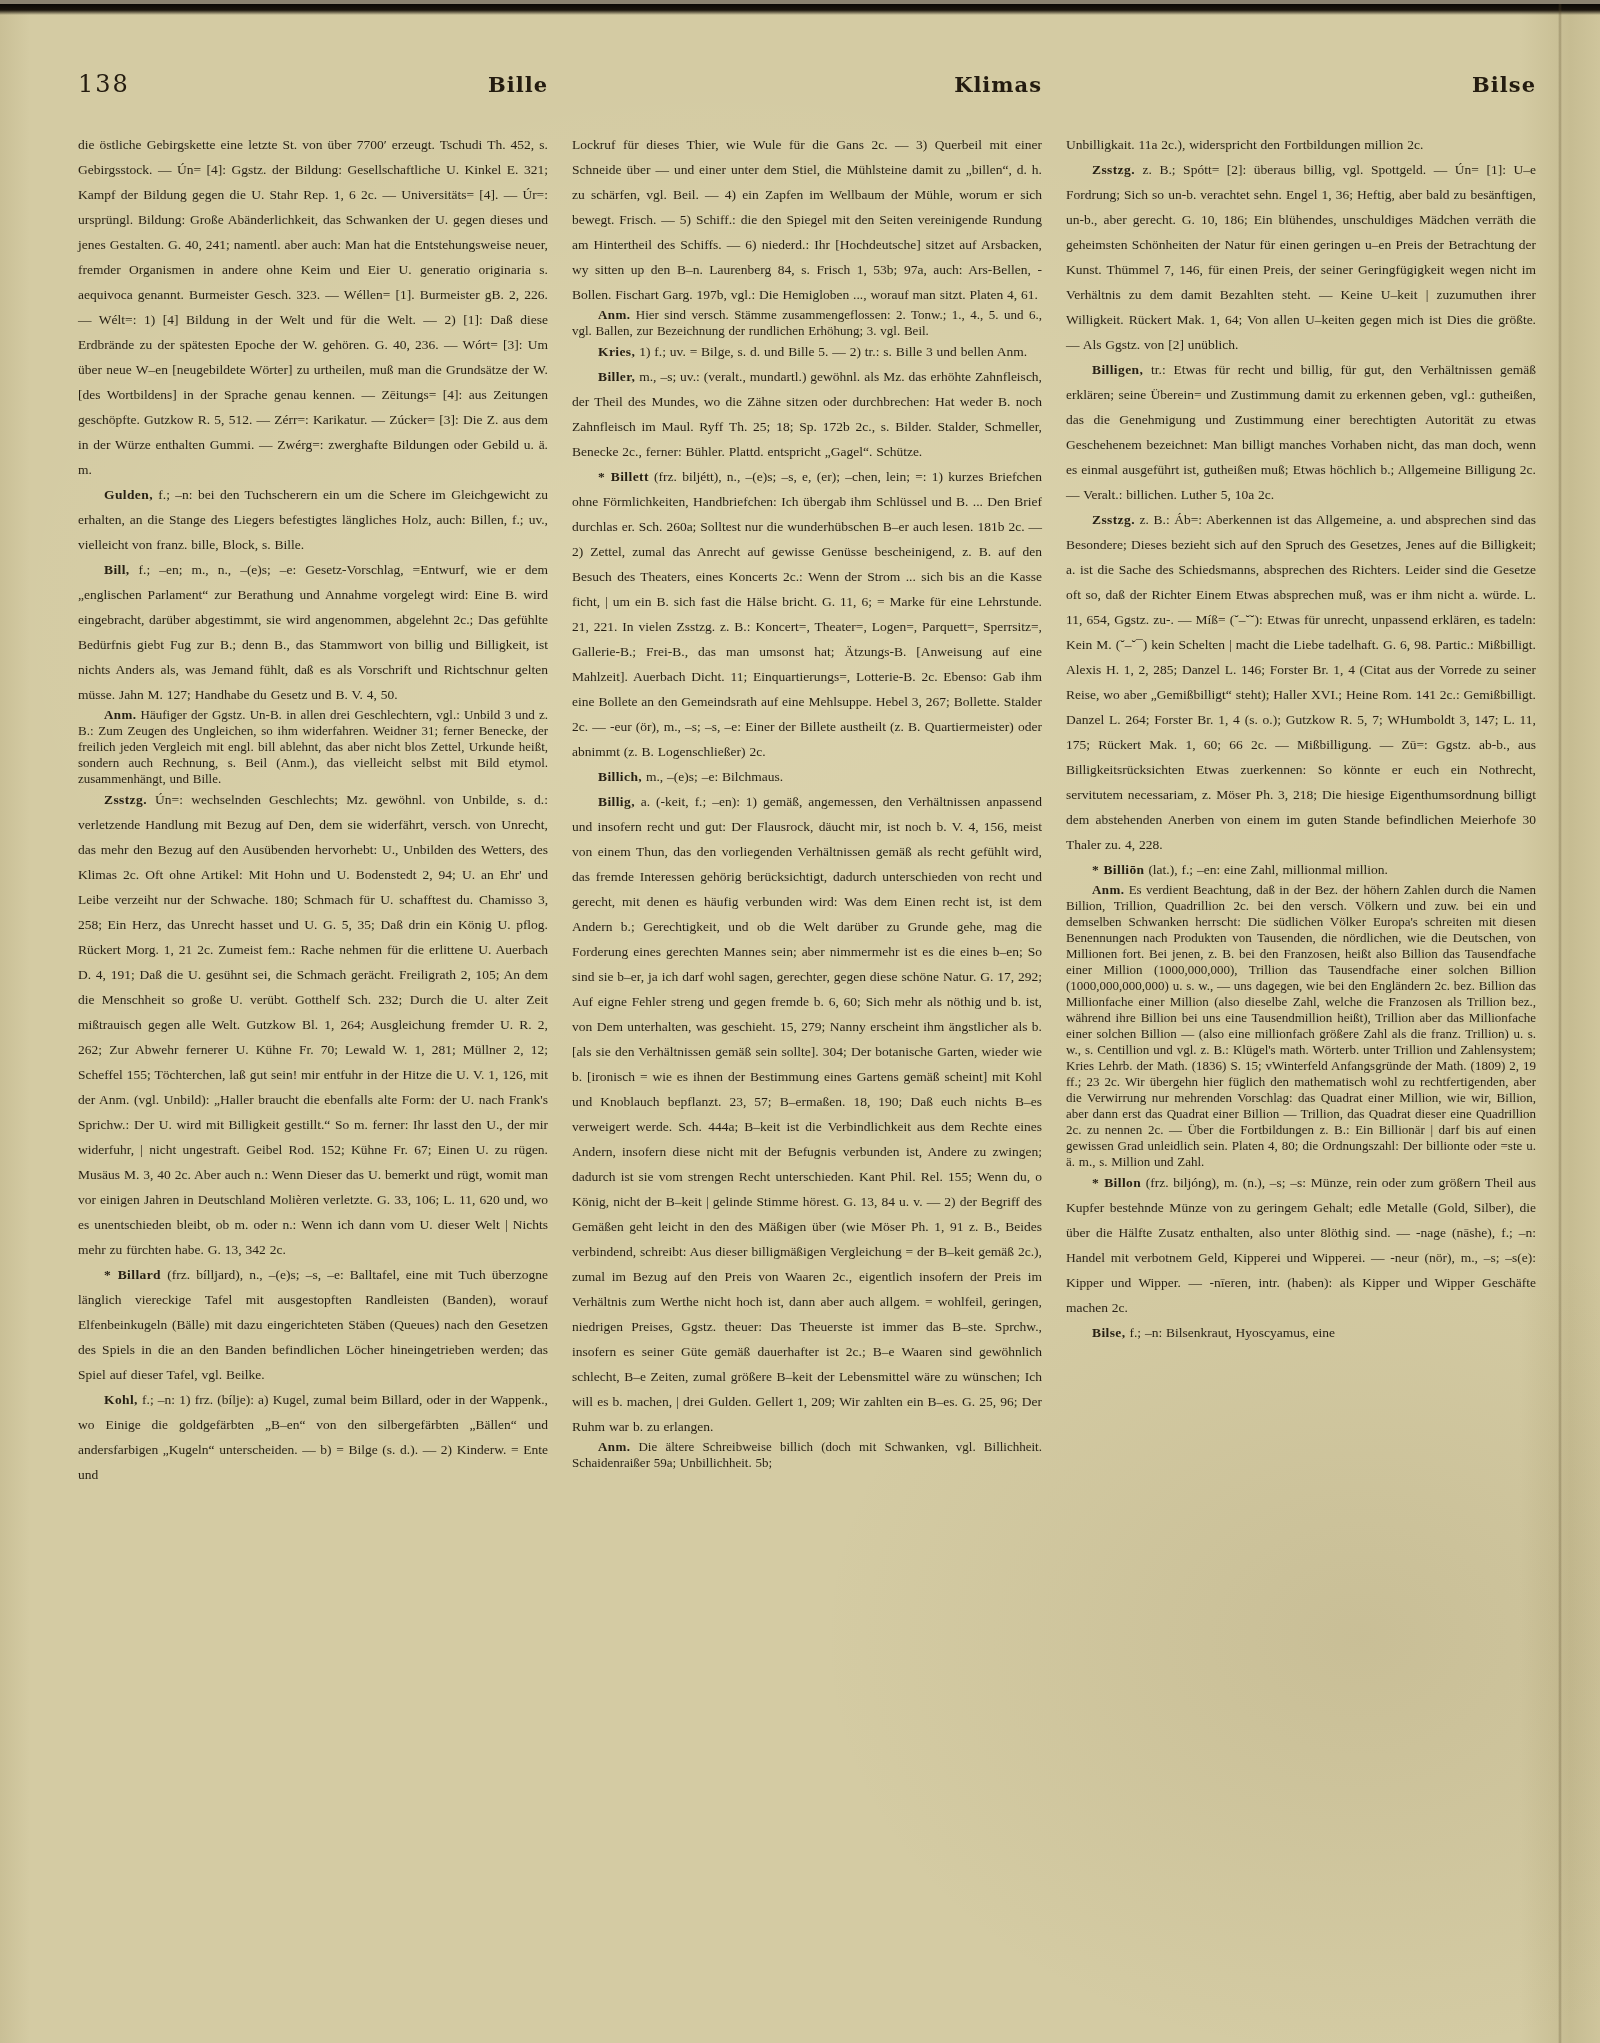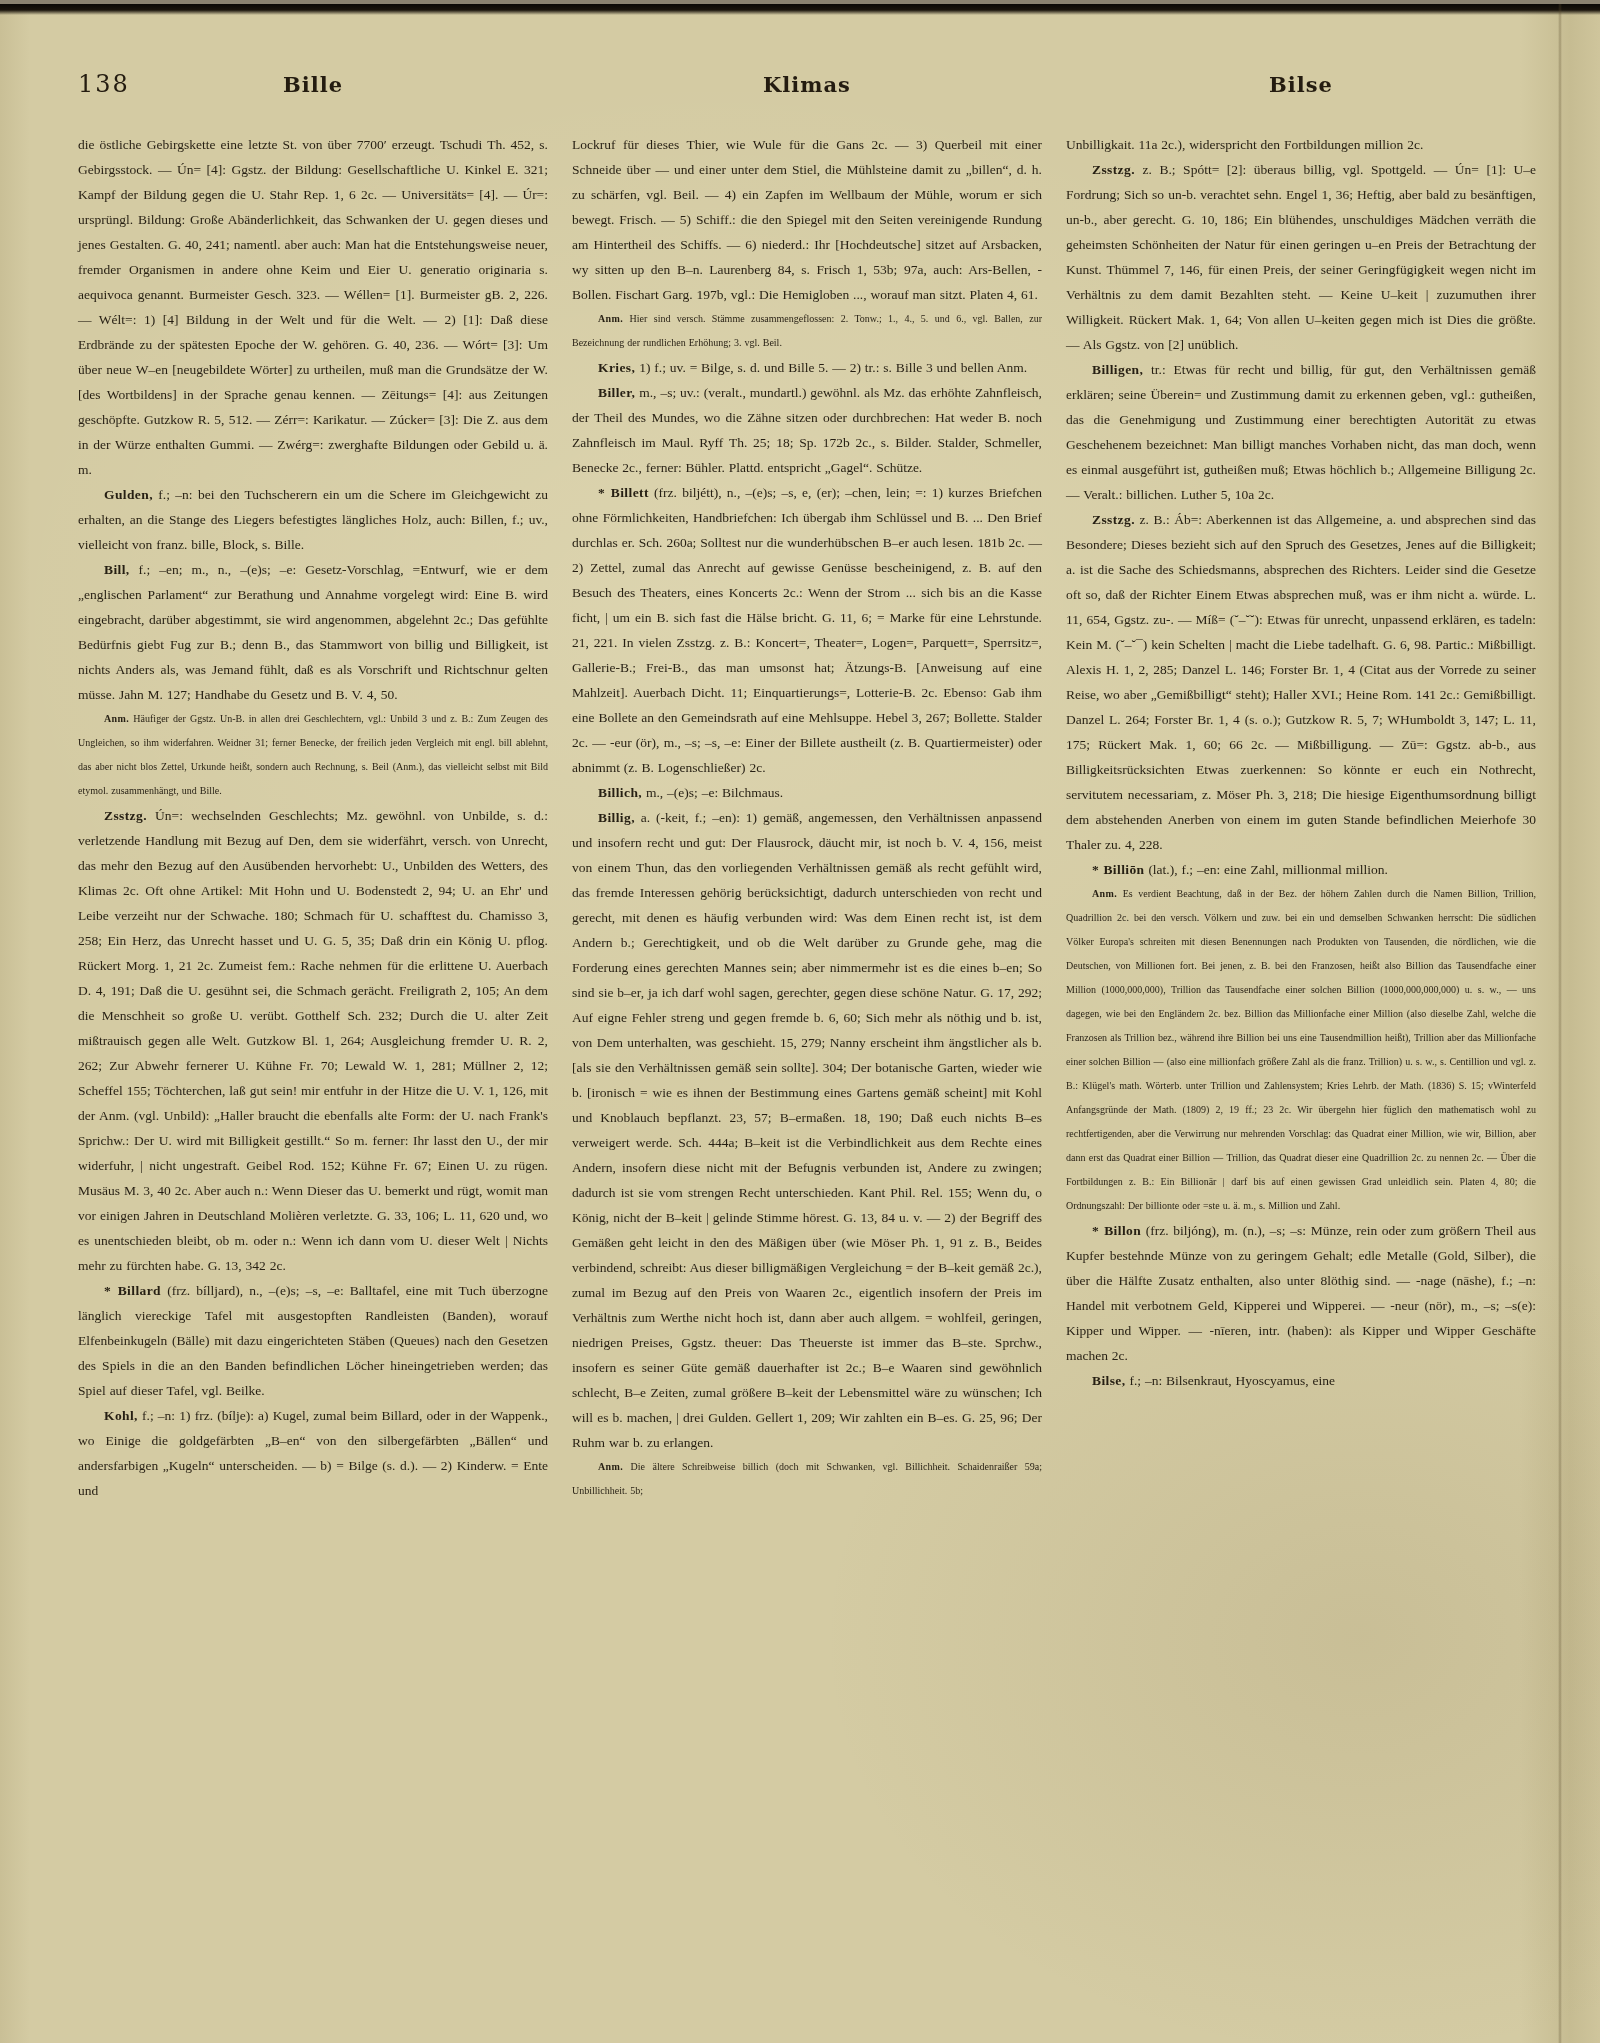--- a/index.html
+++ b/index.html
@@ -22,39 +22,39 @@
   }
   .scan-crease-right{
     position:absolute;top:0;right:38px;width:4px;height:100%;
     background:linear-gradient(90deg,rgba(90,75,45,0),rgba(90,75,45,.35),rgba(90,75,45,0));
   }
   .header{
     position:absolute;top:68px;left:78px;width:1458px;
     display:grid;grid-template-columns:470px 470px 470px;column-gap:24px;
   }
   .running-head{
-    text-align:center;font-weight:700;font-size:21px;letter-spacing:1px;
+    text-align:right;font-weight:700;font-size:21px;letter-spacing:1px;
     color:#241c10;
   }
   .page-number{
     position:absolute;top:66px;left:78px;
     font-size:24px;font-weight:400;letter-spacing:2px;color:#241c10;
   }
   .columns{
     position:absolute;top:128px;left:78px;width:1458px;
     display:grid;grid-template-columns:470px 470px 470px;column-gap:24px;font-family:Liberation Serif, serif;
   }
   .column{min-width:0;}
   .para{
     margin:0;text-align:justify;
     font-size:13.5px;line-height:25px;
     hyphens:none;word-spacing:.5px;
   }
   .para.indent{text-indent:26px;}
-  .para.small{font-size:10px;line-height:24px;}
+  .para.small{font-size:13px;line-height:16px;}
   .headword{font-weight:700;letter-spacing:.4px;}
 </style>
 </head>
 <body>
 
 <div class="page">
   <div class="scan-edge-top"></div>
   <div class="scan-crease-right"></div>
 
   <div class="page-number">138</div>

